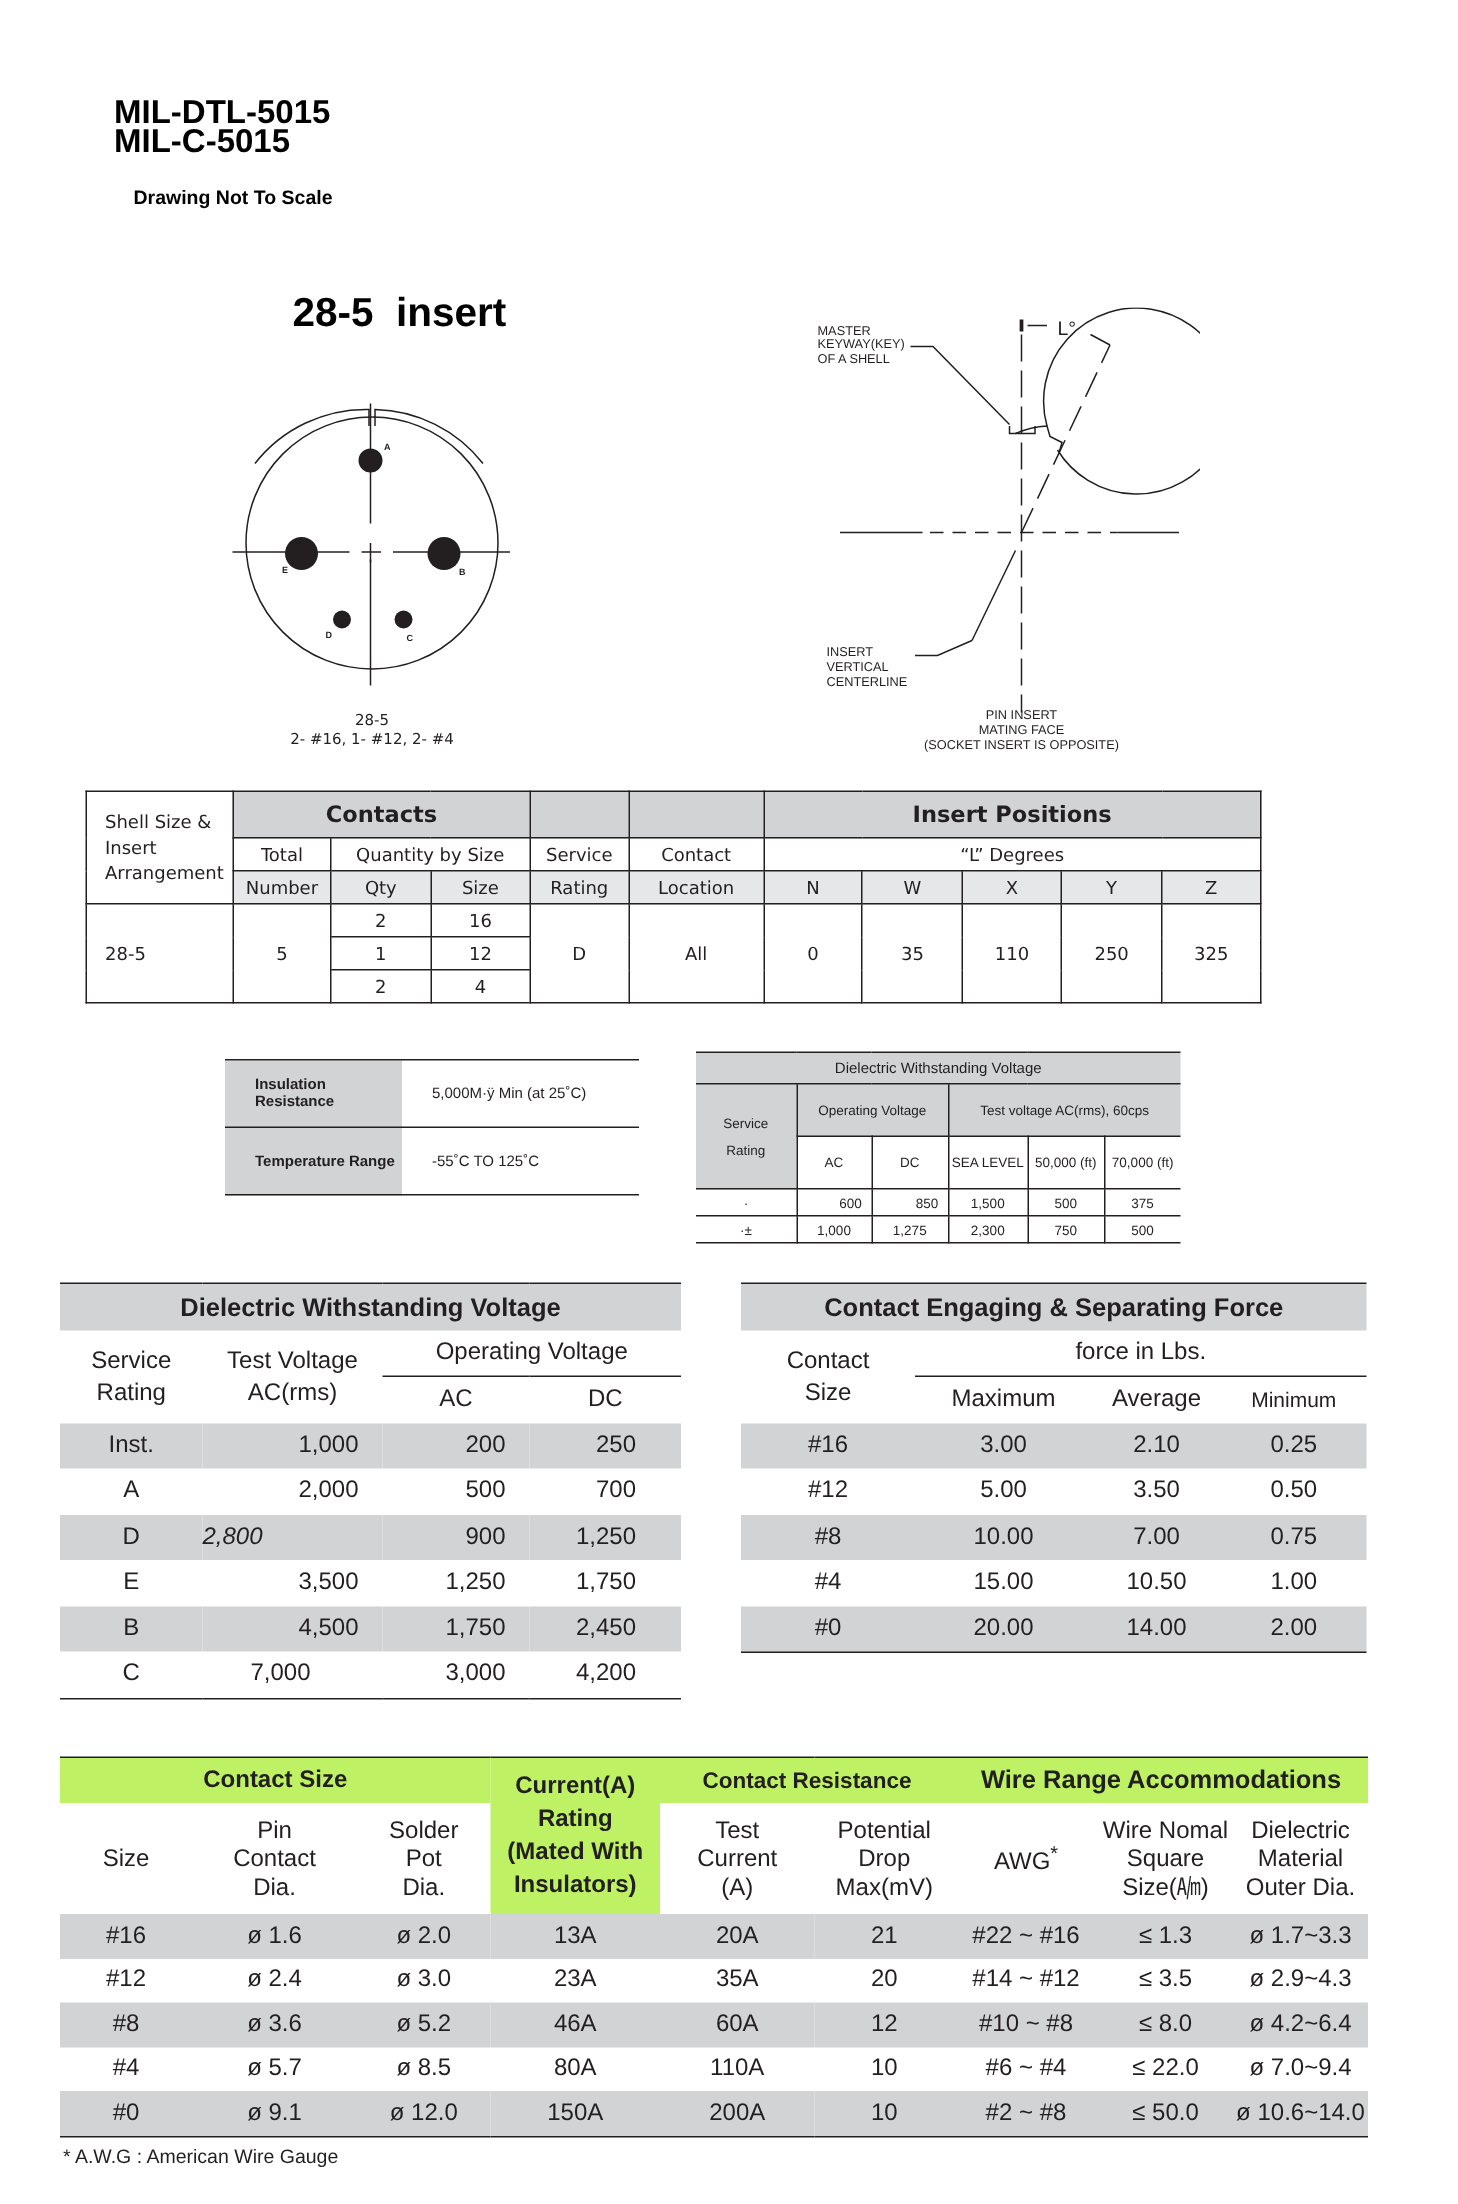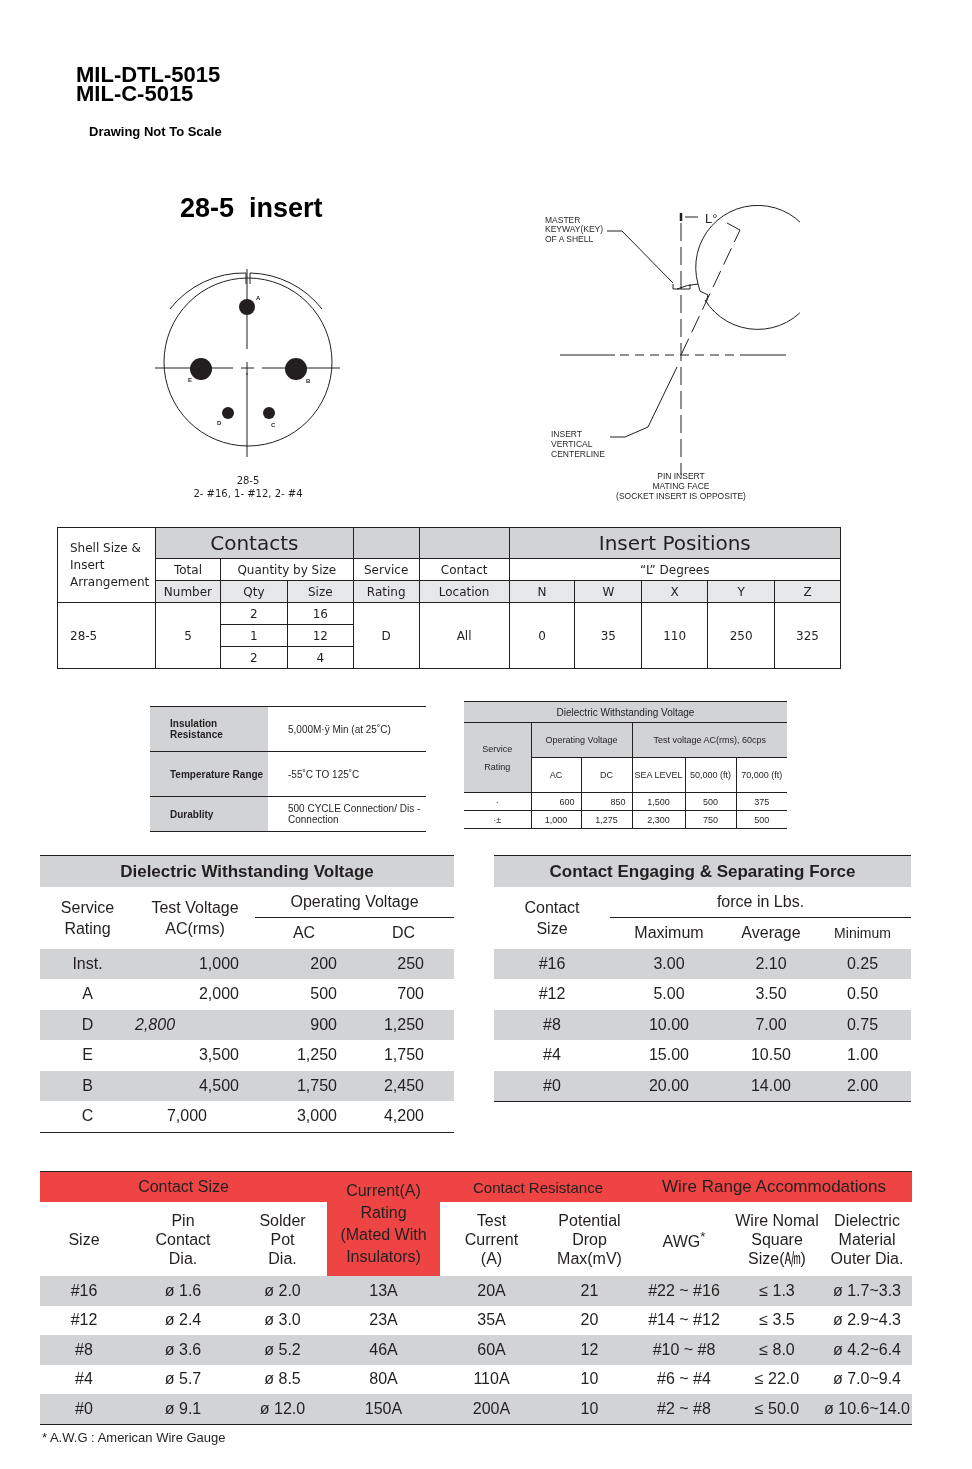--- a/index.html
+++ b/index.html
@@ -7,52 +7,52 @@
   .abs { position:absolute; }
   .title-line { font-family:"Liberation Sans", sans-serif; font-weight:bold; font-size:22px; color:#000; line-height:29px; }
   .subtitle { font-weight:bold; font-size:13px; color:#000; }
   .insert-title { font-weight:bold; font-size:27px; color:#000; }
   table { border-collapse:collapse; }
   
   .spec { left:57px; top:527px; width:784px; font-family:"DejaVu Sans", sans-serif; font-size:12px; color:#231f20; }
   .spec td { border:1px solid #231f20; text-align:center; padding:0; height:21px; }
   .spec .gray { background:#d1d3d4; }
   .spec .lgray { background:#e6e7e8; }
-  .spec .big { font-weight:normal; font-size:20px; height:30px; }
+  .spec .big { font-weight:bold; font-size:15px; height:30px; }
   .spec .left { text-align:left; padding-left:12px; }
   
   .small1 { left:150px; top:706px; width:276px; font-size:10px; color:#231f20; }
   .small1 td { border-top:1px solid #231f20; border-bottom:1px solid #231f20; padding:0 0 0 20px; height:44px; text-align:left; }
   .small1 td.k { background:#d1d3d4; font-weight:bold; width:98px; }
   .small1 td.v { width:138px; }
   
   .small2 { left:464px; top:701px; width:323px; font-size:9px; color:#231f20; }
   .small2 td { text-align:center; border:1px solid #231f20; padding:0; }
   .small2 .g { background:#d1d3d4; }
   
   .bt { font-size:16px; color:#231f20; }
   .bt td { text-align:center; padding:0; height:30.5px; }
   .bt .hd { background:#d1d3d4; font-weight:bold; font-size:17px; height:31px; border-top:1px solid #231f20; }
   .bt .row-g td { background:#d1d3d4;margin-top:39px; }
   .bt tr.last td { border-bottom:1px solid #231f20; }
   .dwv { left:40px; top:855px; width:414px; }
   .cesf { left:494px; top:855px; width:417px; }
   .cs { left:40px; top:1171px; width:872px; font-size:16px; }
   .cs td { height:29.5px; }
-  .cs .hdr { background:#ef4444; font-weight:normal; font-size:16px; height:30px; border-top:1px solid #231f20; }
+  .cs .hdr { background:#bef264; font-weight:bold; font-size:16px; height:30px; border-top:1px solid #231f20; }
   .cs .sub td { height:74px; line-height:19px; }
   .footnote { left:42px; top:1430px; font-size:13px; color:#231f20; }
 </style>
 </head>
 <body>
 
 <div class="abs title-line" style="left:76px;top:31px;margin-top:48px;">MIL-C-5015</div>
 <div class="abs title-line" style="left:76px;top:60px;">MIL-DTL-5015</div>
 <div class="abs subtitle" style="left:89px;top:124px;">Drawing Not To Scale</div>
-<div class="abs insert-title" style="left:180px;top:193px;white-space:pre;">28-5  insert</div>
+<div class="abs insert-title" style="left:195px;top:193px;white-space:pre;">28-5  insert</div>
 
 <svg class="abs" style="left:150px;top:265px;" width="200" height="220">
   <g fill="none" stroke="#231f20" stroke-width="1">
     <circle cx="98" cy="97" r="84"></circle>
     <path d="M 20 44 A 94 94 0 0 1 96 8 L 96 19"></path>
     <path d="M 100 19 L 100 8 A 94 94 0 0 1 172 44"></path>
     <line x1="97" y1="4" x2="97" y2="84"></line>
     <line x1="97" y1="108" x2="97" y2="192"></line>
     <line x1="5" y1="103" x2="83" y2="103"></line>
     <line x1="112" y1="103" x2="190" y2="103"></line>
@@ -182,24 +182,20 @@
 <table class="abs small1">
   <tbody>
       <tr>
     <td class="k">Insulation Resistance</td>
     <td class="v">5,000M·ÿ  Min  (at 25˚C)</td>
   </tr>
   <tr>
     <td class="k">Temperature Range</td>
     <td class="v">-55˚C  TO  125˚C</td>
   </tr>
-  <tr>
-    <td class="k" style="height:34px;">Durablity</td>
-    <td class="v" style="height:34px;">500 CYCLE Connection/ Dis - Connection</td>
-  </tr>
 </tbody>
   </table>
 
 <table class="abs small2">
   <colgroup>
       <col style="width:67px">
       <col style="width:50px">
       <col style="width:51px">
       <col style="width:53px">
       <col style="width:51px">

